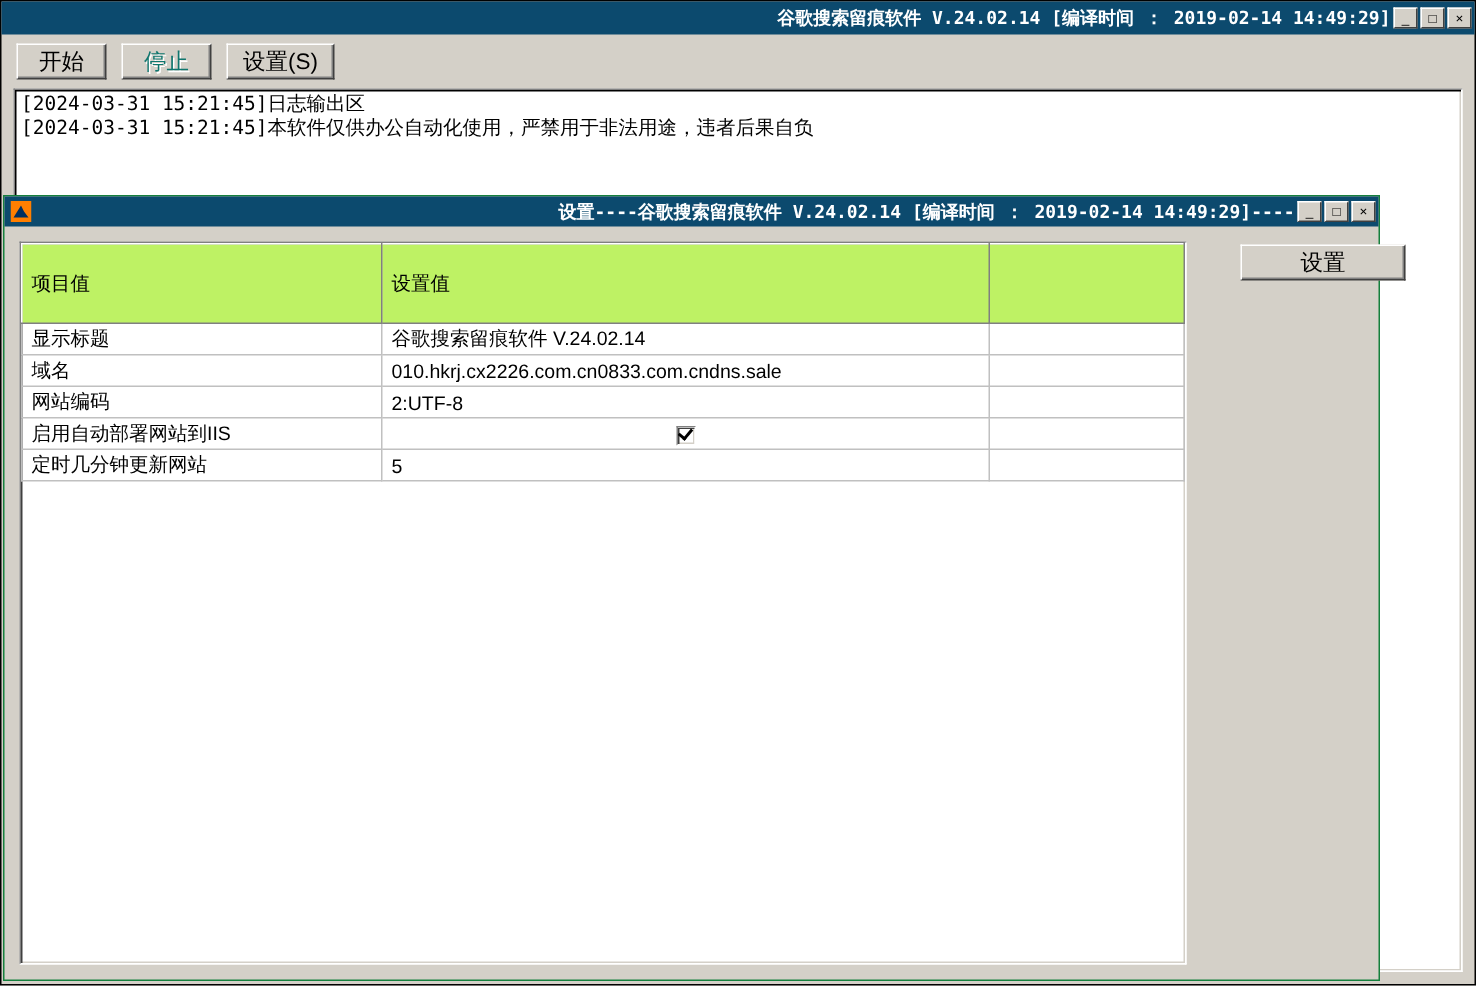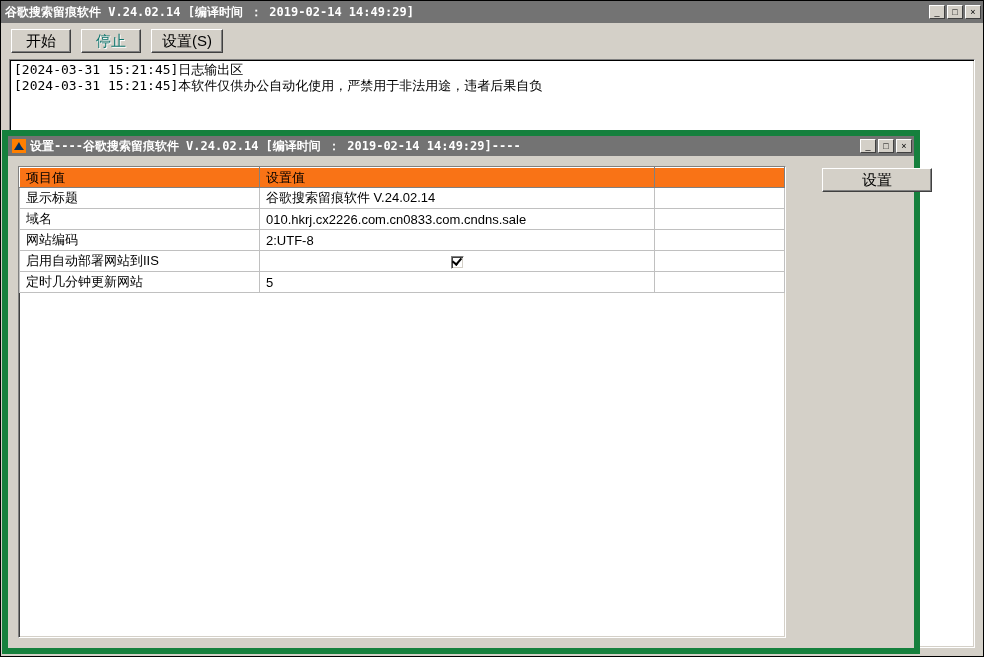--- a/index.html
+++ b/index.html
@@ -20,26 +20,27 @@
   width: 984px; height: 657px;
   border: 1px solid #000;
   background: #d4d0c8;
   display: flex;
   flex-direction: column;
 }
 
 
 .titlebar {
   height: 22px;
-  background: #737373;
+  background: #0c4a6e;
   color: #ffffff;
   display: flex;
   align-items: center;
   padding: 0 2px 0 4px;
   font-family: "SimSun", "宋体", monospace;
+  text-align: right;
 }
 .titlebar .title { flex: 1; font-weight: bold; white-space: nowrap; overflow: hidden; }
 .titlebar .sysbtns { display: flex; gap: 0; }
 .sysbtn {
   width: 16px; height: 14px;
   background: #d4d0c8;
   border: 1px solid #fff;
   border-right-color: #404040; border-bottom-color: #404040;
   margin-left: 2px;
   font-family: Arial, sans-serif;
@@ -91,21 +92,21 @@
   color: #000;
 }
 
 
 .dialog {
   position: absolute;
   left: 2px;
   top: 130px;
   width: 918px;
   height: 524px;
-  border: 6px solid #15803d;
+  border: 1px solid #15803d;
   background: #d4d0c8;
   display: flex;
   flex-direction: column;
   box-shadow: 0 0 0 0 rgba(0,0,0,0);
 }
 .dialog .titlebar {
   height: 20px;
   font-family: "SimSun", "宋体", monospace;
 }
 .dialog .titlebar .icon {
@@ -129,26 +130,26 @@
   box-shadow: inset 1px 1px 0 #404040, inset -1px -1px 0 #d4d0c8;
   overflow: hidden;
 }
 table.grid {
   border-collapse: collapse;
   width: 100%;
   table-layout: fixed;
   font-size: 13px;
 }
 table.grid th {
-  background: #f97316;
+  background: #bef264;
   border: 1px solid #808080;
   border-top-color: #fff; border-left-color: #fff;
   text-align: left;
   font-weight: normal;
-  padding: 0 6px;
+  padding: 17px 6px;
   height: 20px;
 }
 table.grid td {
   border: 1px solid #c0c0c0;
   padding: 1px 6px;
   height: 20px;
   white-space: nowrap;
   overflow: hidden;
 }
 .col-key { width: 240px; }

